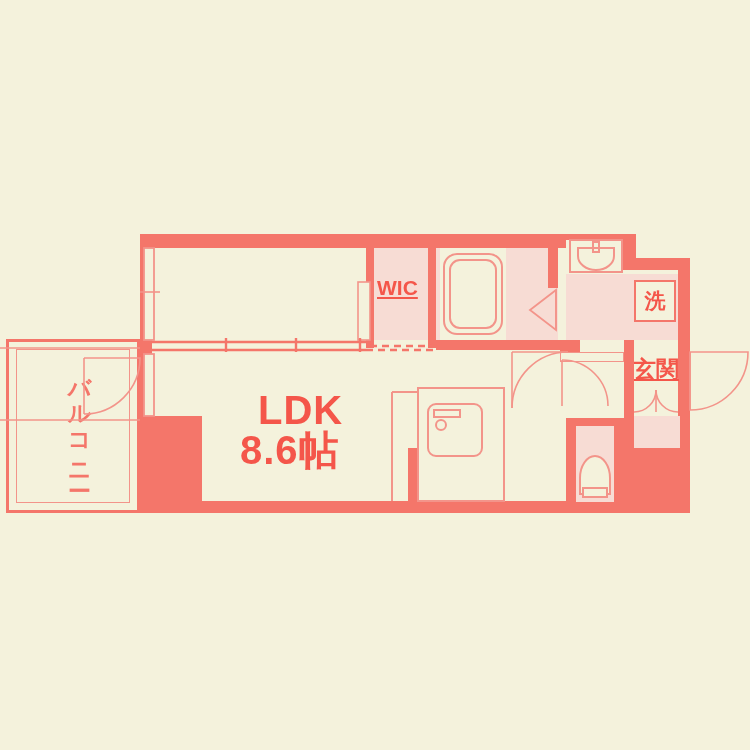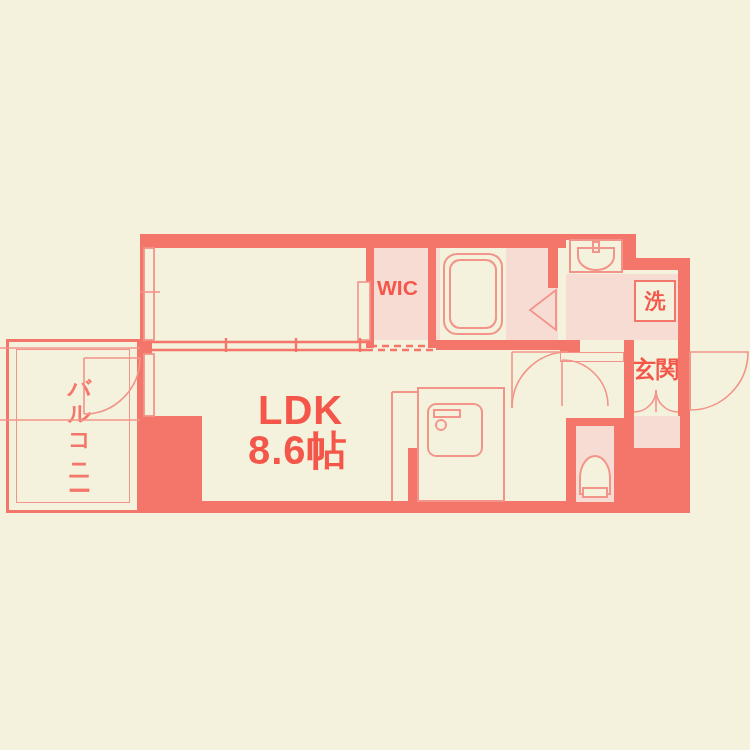--- a/index.html
+++ b/index.html
@@ -10,21 +10,21 @@
     overflow:hidden;
   }
   #plan{position:relative;width:750px;height:750px;}
   .wall{position:absolute;background:#f4766a;}
   .room{position:absolute;background:#f7dcd4;}
   .floor{position:absolute;background:#f4f2dc;}
   .thin{position:absolute;border:2px solid #f4766a;box-sizing:border-box;}
   .thin1{position:absolute;border:1.5px solid #f3948a;box-sizing:border-box;}
   .lbl{position:absolute;color:#f4564a;white-space:nowrap;line-height:1;}
   .lbl-big{font-size:40px;font-weight:bold;letter-spacing:1px;}
-  .lbl-sm{font-size:22px;font-weight:bold;}
+  .lbl-sm{font-size:22px;font-weight:bold;text-decoration:underline;}
   .vert{writing-mode:vertical-rl;text-orientation:upright;font-size:23px;
         font-weight:bold;letter-spacing:3px;color:#f4766a;}
   svg{position:absolute;top:0;left:0;width:750px;height:750px;overflow:visible;}
   .swing{fill:none;stroke:#f3948a;stroke-width:1.6;}
   .slide{stroke:#f4766a;stroke-width:2.4;fill:none;}
   .fixt{fill:none;stroke:#f3948a;stroke-width:2;}
   .fixtf{fill:#f4f2dc;stroke:#f3948a;stroke-width:2;}
   .dash{stroke:#f4766a;stroke-width:2.6;stroke-dasharray:7 5;fill:none;}
   .boxlbl{position:absolute;border:2px solid #f4766a;box-sizing:border-box;
           display:flex;align-items:center;justify-content:center;
@@ -87,21 +87,21 @@
 
   <div class="room" style="left:576px;top:424px;width:38px;height:78px;"></div>
   <div class="wall" style="left:566px;top:424px;width:10px;height:78px;"></div>
   <div class="wall" style="left:614px;top:424px;width:10px;height:78px;"></div>
   <div class="wall" style="left:566px;top:418px;width:58px;height:8px;"></div>
   <div class="wall" style="left:624px;top:424px;width:66px;height:78px;"></div>
   <div class="room" style="left:634px;top:416px;width:46px;height:32px;"></div>
 
   <div class="floor" style="left:152px;top:352px;width:408px;height:149px;"></div>
   <div class="lbl lbl-big" style="left:258px;top:390px;">LDK</div>
-  <div class="lbl lbl-big" style="left:248px;top:430px;">8.6帖</div>
+  <div class="lbl lbl-big" style="left:240px;top:430px;">8.6帖</div>
 
   <div class="wall" style="left:140px;top:424px;width:62px;height:89px;"></div>
   <div class="wall" style="left:152px;top:416px;width:50px;height:97px;"></div>
 
   <div class="wall" style="left:408px;top:448px;width:10px;height:53px;"></div>
 
   <svg viewBox="0 0 750 750">
 
     <rect x="444" y="254" width="58" height="80" rx="13" class="fixt"></rect>
     <rect x="450" y="260" width="46" height="68" rx="10" class="fixt"></rect>

